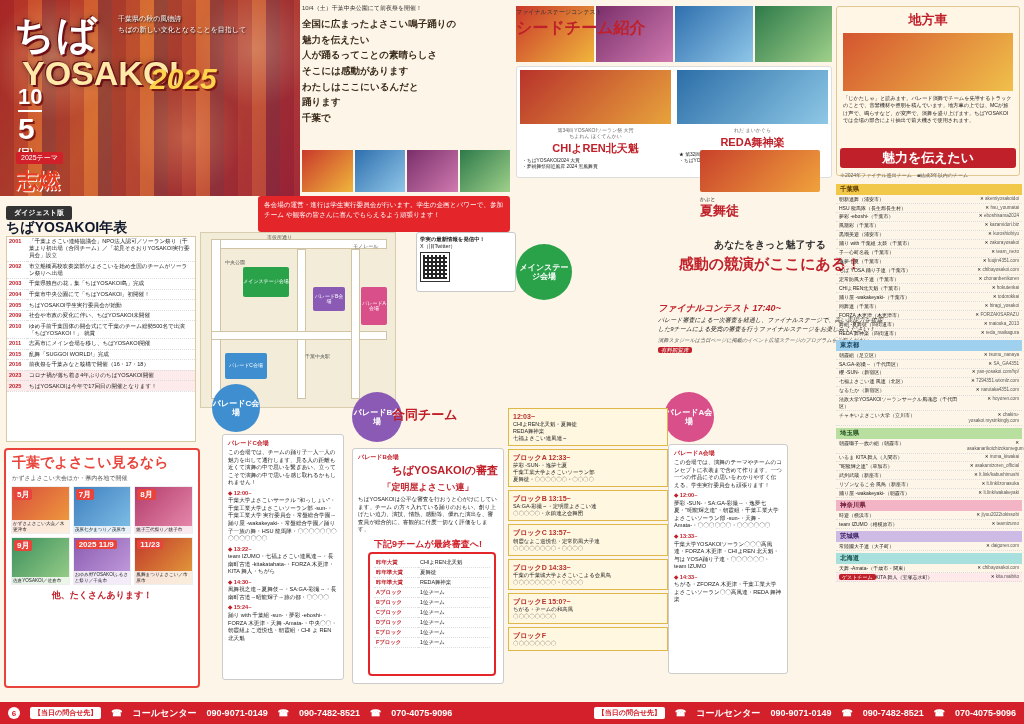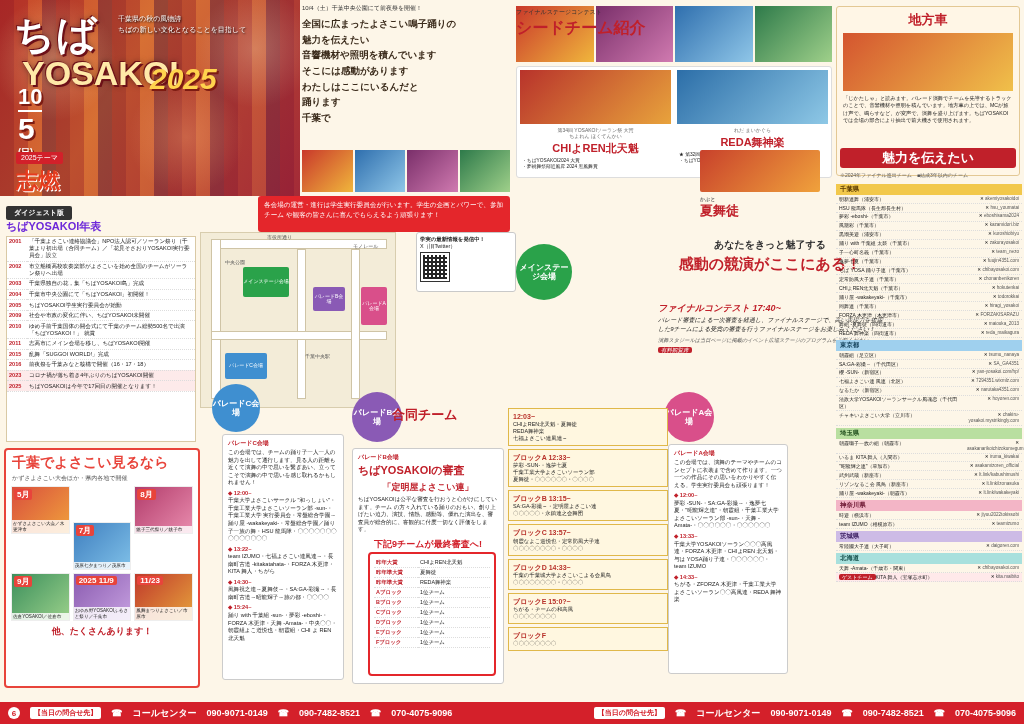--- a/index.html
+++ b/index.html
@@ -58,21 +58,21 @@
   .date-badge .d2 { font-size:30px; border-top:2px solid #fff; }
   .date-badge .d3 { font-size:9px; }
   .theme-block { position:absolute; left:16px; top:152px; z-index:4; }
   .theme-label { font-size:7px; color:#fff; background:#d2202a; padding:1px 5px; border-radius:2px; display:inline-block;}
   .theme-main { font-size:22px; color:#e63b1e; font-weight:bold; text-shadow:1px 1px 0 #fff; margin-top:2px;}
 
   .digest-tag {
     position:absolute; left:6px; top:206px; background:#333; color:#fff;
     font-size:7px; padding:2px 8px; border-radius:2px; font-weight:bold;
   }
-  .history-title { position:absolute; left:6px; top:219px; font-size:11px; color:#6d28d9; font-weight:bold; }
+  .history-title { position:absolute; left:6px; top:219px; font-size:14px; color:#0f172a; font-weight:bold; }
   .history {
     position:absolute; left:6px; top:236px; width:190px; height:206px;
     background:#fff; border:1px solid #d9c9a5;
   }
   .history table { width:100%; border-collapse:collapse; font-size:5.6px; }
   .history td { padding:1.3px 2px; vertical-align:top; border-bottom:1px dotted #ddd; line-height:1.25;}
   .history td.y { width:20px; color:#c0202a; font-weight:bold; }
   .history tr.hl td { background:#fdeaea; }
 
   .mirunara {
@@ -82,21 +82,21 @@
   .mirunara h3 { margin:4px 6px 2px; font-size:14px; color:#e8443b; }
   .mirunara .sub { font-size:6px; margin:0 6px 3px; color:#555;}
   .mn-grid { display:grid; grid-template-columns:repeat(3,1fr); gap:3px; padding:0 5px; }
   .mn-cell { border:1px solid #eee; background:#f6f2ea; height:48px; position:relative; overflow:hidden;}
   .mn-cell .mon {
     position:absolute; left:2px; top:2px; background:#e8443b; color:#fff;
     font-size:8px; font-weight:bold; padding:0 3px; border-radius:2px; z-index:2;
   }
   .mn-cell .cap { position:absolute; left:0; bottom:0; width:100%; font-size:4.6px; background:rgba(255,255,255,.82); padding:1px; line-height:1.15;}
   .mn-cell.c1 { background:linear-gradient(135deg,#d94f3d,#f0a13c); }
-  .mn-cell.c2 { background:linear-gradient(135deg,#3f7fbf,#7fc0e8);margin-top:36px; }
+  .mn-cell.c2 { background:linear-gradient(135deg,#3f7fbf,#7fc0e8); }
   .mn-cell.c3 { background:linear-gradient(135deg,#b23c6b,#e98cae); }
   .mn-cell.c4 { background:linear-gradient(135deg,#3c8f5c,#9ad08a);padding-left:38px; }
   .mn-cell.c5 { background:linear-gradient(135deg,#8a5bb0,#c6a0e0); }
   .mn-cell.c6 { background:linear-gradient(135deg,#c0392b,#e6a23c); }
   .mirunara .more { font-size:9px; color:#c0202a; font-weight:bold; text-align:center; margin-top:4px;}
   .notice-top {
     position:absolute; left:302px; top:4px; font-size:6px; color:#333;
   }
   .mid-copy {
     position:absolute; left:302px; top:16px; width:206px; font-size:9.5px;
@@ -134,21 +134,21 @@
 
   .venue-box {
     position:absolute; background:#fff; border:1px solid #ccc; border-radius:3px;
     font-size:5.6px; line-height:1.35; padding:4px 5px; overflow:hidden;
   }
   .venue-box .hdr { font-weight:bold; font-size:6px; margin-bottom:2px; }
   .venue-box .t { color:#c0202a; font-weight:bold; }
   .vc { left:222px; top:434px; width:122px; height:246px; }
   .vb { left:352px; top:448px; width:152px; height:236px; }
   .va { left:668px; top:444px; width:120px; height:230px; }
-  .vb h4 { margin:2px 0 3px; font-size:11px; color:#c0202a; text-align:left;}
+  .vb h4 { margin:2px 0 3px; font-size:11px; color:#c0202a; text-align:right;}
 
   .judge-box {
     position:absolute; left:368px; top:552px; width:128px; height:124px;
     background:#fff; border:2px solid #e4262b; border-radius:4px; padding:4px;
     font-size:5.6px;
   }
   .judge-box table { width:100%; border-collapse:collapse; font-size:5.4px;}
   .judge-box td { border-bottom:1px dotted #ddd; padding:1px 2px; }
   .judge-box td.l { color:#c0202a; font-weight:bold; width:44px;}
 
@@ -367,21 +367,21 @@
           </div>
         </div>
       <div class="more">他、たくさんあります！</div>
     </div>
   </div>
 
   <div class="notice-top">10/4（土）千葉中央公園にて前夜祭を開催！</div>
   <div class="mid-copy" id="mid-copy">
       <div>全国に広まったよさこい鳴子踊りの</div>
       <div>魅力を伝えたい</div>
-      <div>音響機材や照明を積んでいます</div>
+      <div>人が踊るってことの素晴らしさ</div>
       <div>そこには感動があります</div>
       <div>わたしはここにいるんだと</div>
       <div>踊ります</div>
       <div>千葉で</div>
     </div>
 
   <div class="mid-photos">
     <div class="ph1"></div>
     <div class="ph2"></div>
     <div class="ph3"></div>

